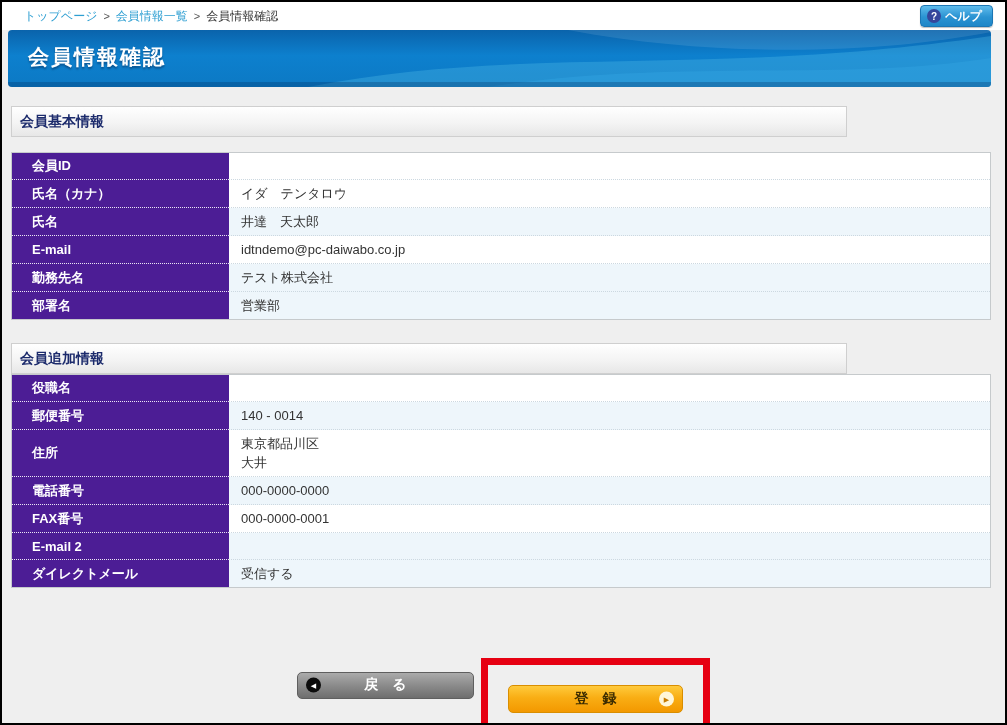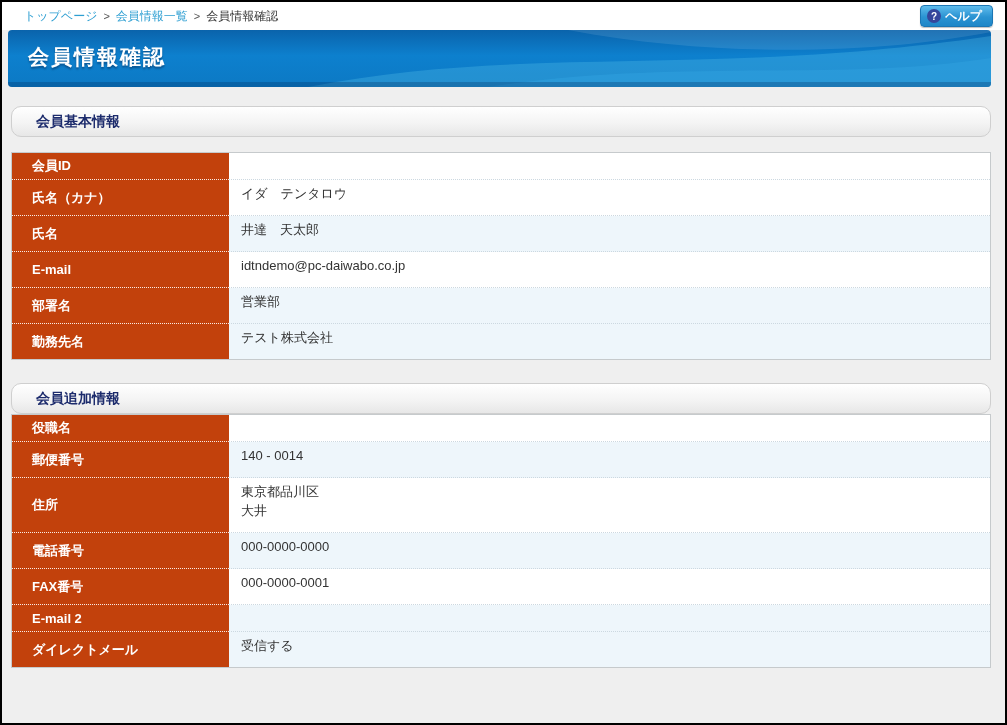--- a/index.html
+++ b/index.html
@@ -60,53 +60,53 @@
   .banner-title {
     position: absolute; left: 20px; top: 50%;
     transform: translateY(-56%);
     color: #fff; font-size: 21px; font-weight: bold;
     letter-spacing: 2px;
     text-shadow: 0 2px 2px rgba(0,0,30,.35);
     z-index: 2;
   }
   
   .section-head {
-    width: 980px; margin: 0 0 0 9px;
+    width: 836px; margin: 0 0 0 9px;
     height: 31px;
     border: 1px solid #cfcfcf;
-    border-radius: 10px;
+    border-radius: 0;
     background: linear-gradient(180deg,#ffffff 0%,#f4f4f4 55%,#e7e7e7 100%);
     display: flex; align-items: center;
-    padding-left: 24px;
+    padding-left: 8px;
     font-size: 14px; font-weight: bold; color: #1c2b6c;
   }
   .sh1 { margin-top: 19px; }
   .sh2 { margin-top: 23px; }
   
   .info-table {
     width: 980px; margin-left: 9px;
     border: 1px solid #c6cacc;
     background: #fff;
   }
   .t1 { margin-top: 15px; }
   .t2 { }
   .row { display: flex; }
   .row-label {
     width: 217px; min-height: 27px;
-    background: #c2410c;
+    background: #4c1d95;
     color: #fff; font-size: 13px; font-weight: bold;
     display: flex; align-items: center;
     padding-left: 20px;
     border-bottom: 1px dotted rgba(255,255,255,.9);
   }
   .row-value {
     flex: 1; min-height: 27px;
     font-size: 13px; color: #333;
     display: flex; align-items: center;
-    padding: 4px 10px 12px 12px;
+    padding: 4px 10px 4px 12px;
     border-bottom: 1px dotted #ccd8e0;
     background: #fff;
     white-space: pre-line;
     line-height: 19px;
   }
   .row.alt .row-value { background: #eef6fb; }
   .row.tall .row-label, .row.tall .row-value { min-height: 46px; }
   .row:last-child .row-label, .row:last-child .row-value { border-bottom: none; }
   
   .btn-zone {
@@ -185,26 +185,26 @@
     </div>
     <div class="row alt">
       <div class="row-label">氏名</div>
       <div class="row-value">井達　天太郎</div>
     </div>
     <div class="row">
       <div class="row-label">E-mail</div>
       <div class="row-value">idtndemo@pc-daiwabo.co.jp</div>
     </div>
     <div class="row alt">
+      <div class="row-label">勤務先名</div>
+      <div class="row-value">テスト株式会社</div>
+    </div>
+    <div class="row alt">
       <div class="row-label">部署名</div>
       <div class="row-value">営業部</div>
-    </div>
-    <div class="row alt">
-      <div class="row-label">勤務先名</div>
-      <div class="row-value">テスト株式会社</div>
     </div>
   </div>
 
 <div class="section-head sh2">
   <span>会員追加情報</span>
 </div>
 <div class="info-table t2" id="table-1">
     <div class="row">
       <div class="row-label">役職名</div>
       <div class="row-value"></div>

